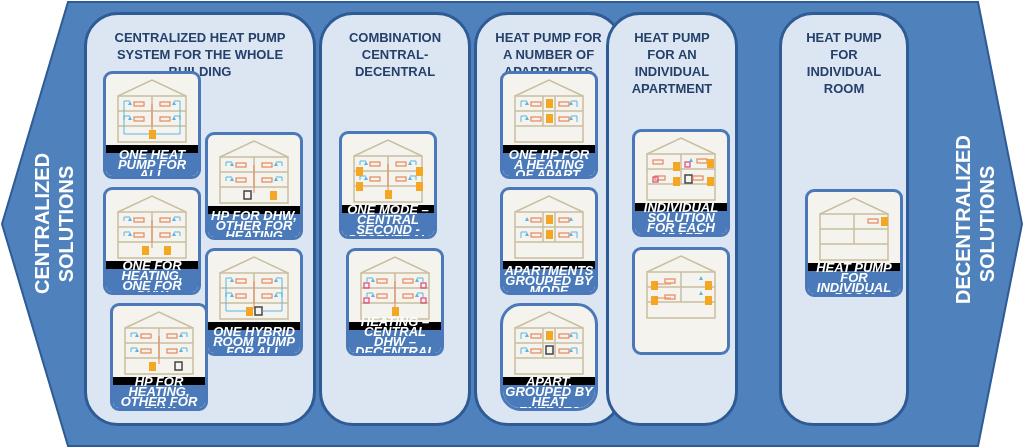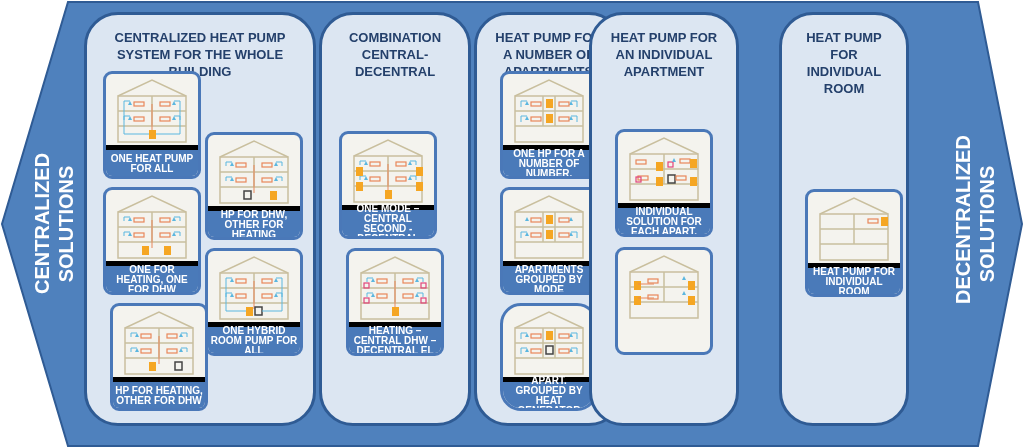--- a/index.html
+++ b/index.html
@@ -3,21 +3,21 @@
 <meta charset="utf-8">
 <style>
   html,body{margin:0;padding:0;}
   body{width:1024px;height:448px;position:relative;background:#ffffff;overflow:hidden;font-family:"Liberation Sans",sans-serif;}
   #bg{position:absolute;left:0;top:0;width:1024px;height:448px;}
   .side-label{position:absolute;color:#ffffff;font-weight:bold;font-size:20px;line-height:24px;text-align:center;white-space:nowrap;transform:rotate(-90deg);transform-origin:center center;}
   .col{position:absolute;top:12px;height:414px;background:#dce6f2;border:3px solid #2f5b94;border-radius:34px;box-sizing:border-box;}
   .col-title{position:absolute;left:0;right:0;top:14px;text-align:center;color:#24406b;font-weight:bold;font-size:13px;line-height:17px;padding:0 6px;}
   .card{position:absolute;width:98px;height:108px;border:3px solid #4a78b8;border-radius:9px;background:#f4f3ee;box-sizing:border-box;overflow:hidden;}
   .card svg{position:absolute;left:0;top:0;width:92px;height:72px;}
-  .card-label{position:absolute;left:-1px;right:-1px;bottom:-1px;height:32px;background:#4a7ab9;border-top:5px solid #000000;color:#ffffff;font-weight:bold;font-size:10px;line-height:10px;display:flex;align-items:center;justify-content:center;text-align:center;padding:0 3px;box-sizing:border-box;}
+  .card-label{position:absolute;left:-1px;right:-1px;bottom:-1px;height:32px;background:#4a7ab9;border-top:8px solid #000000;color:#ffffff;font-weight:bold;font-size:13px;line-height:10px;display:flex;align-items:center;justify-content:center;text-align:center;padding:0 3px;box-sizing:border-box;font-style:italic;}
 </style>
 </head>
 <body>
 
 <svg id="bg" viewBox="0 0 1024 448">
   <polygon points="68,2 978,2 1022,224 978,446 68,446 2,224" fill="#4f81bd" stroke="#2f5b94" stroke-width="2"></polygon>
 </svg>
 
 <div class="side-label" style="left:-16px;top:200px;width:140px;height:48px;">
   <div>CENTRALIZED</div>
@@ -213,21 +213,21 @@
         <path d="M68 27 l-2 4 h4 z" fill="#5bb7e0"></path>
         <path d="M24 42 l-2 4 h4 z" fill="#5bb7e0"></path>
         <path d="M68 42 l-2 4 h4 z" fill="#5bb7e0"></path>
         <rect x="28" y="28" width="10" height="4" fill="none" stroke="#e8875a" stroke-width="1.2"></rect>
         <rect x="56" y="28" width="10" height="4" fill="none" stroke="#e8875a" stroke-width="1.2"></rect>
         <rect x="28" y="43" width="10" height="4" fill="none" stroke="#e8875a" stroke-width="1.2"></rect>
         <rect x="56" y="43" width="10" height="4" fill="none" stroke="#e8875a" stroke-width="1.2"></rect>
         <rect x="43" y="25" width="7" height="9" fill="#f5a623"></rect>
         <rect x="43" y="40" width="7" height="9" fill="#f5a623"></rect>
       </svg>
-    <div class="card-label">ONE HP FOR A NUMBER OF NUMBER.</div>
+    <div class="card-label">ONE HP FOR A HEATING OF APART.</div>
   </div>
   <div class="card" style="left:23px;top:172px;">
     <svg class="house" viewBox="0 0 92 72">
         <path d="M12 22 L46 6 L80 22" fill="none" stroke="#c9bf9e" stroke-width="1.5"></path>
         <rect x="12" y="22" width="68" height="46" fill="none" stroke="#c9bf9e" stroke-width="1.5"></rect>
         <line x1="12" y1="37" x2="80" y2="37" stroke="#c9bf9e" stroke-width="1.5"></line>
         <line x1="12" y1="52" x2="80" y2="52" stroke="#c9bf9e" stroke-width="1.5"></line>
         <line x1="40" y1="22" x2="40" y2="52" stroke="#c9bf9e" stroke-width="1.5"></line>
         <line x1="52" y1="22" x2="52" y2="52" stroke="#c9bf9e" stroke-width="1.5"></line>
         <path d="M18 48 v-6 h6 M74 48 v-6 h-6" fill="none" stroke="#5bb7e0" stroke-width="1"></path>
@@ -262,21 +262,21 @@
         <rect x="56" y="28" width="10" height="4" fill="none" stroke="#e8875a" stroke-width="1.2"></rect>
         <rect x="28" y="43" width="10" height="4" fill="none" stroke="#e8875a" stroke-width="1.2"></rect>
         <rect x="56" y="43" width="10" height="4" fill="none" stroke="#e8875a" stroke-width="1.2"></rect>
         <rect x="43" y="25" width="7" height="9" fill="#f5a623"></rect>
         <rect x="43" y="40" width="7" height="8" fill="#f4f3ee" stroke="#444" stroke-width="1.5"></rect>
       </svg>
     <div class="card-label">APART. GROUPED BY HEAT GENERATOR</div>
   </div>
 </div>
 
-<div class="col" style="left:589px;width:150px;">
+<div class="col" style="left:606px;width:132px;">
   <div class="col-title" style="padding:0 10px;">HEAT PUMP FOR AN INDIVIDUAL APARTMENT</div>
   <div class="card" style="left:23px;top:114px;">
     <svg class="house" viewBox="0 0 92 72">
         <path d="M12 22 L46 6 L80 22" fill="none" stroke="#c9bf9e" stroke-width="1.5"></path>
         <rect x="12" y="22" width="68" height="46" fill="none" stroke="#c9bf9e" stroke-width="1.5"></rect>
         <line x1="12" y1="37" x2="80" y2="37" stroke="#c9bf9e" stroke-width="1.5"></line>
         <line x1="12" y1="52" x2="80" y2="52" stroke="#c9bf9e" stroke-width="1.5"></line>
         <line x1="46" y1="22" x2="46" y2="52" stroke="#c9bf9e" stroke-width="1.5"></line>
         <rect x="18" y="28" width="10" height="4" fill="none" stroke="#e8875a" stroke-width="1.2"></rect>
         <rect x="38" y="30" width="7" height="9" fill="#f5a623"></rect>

